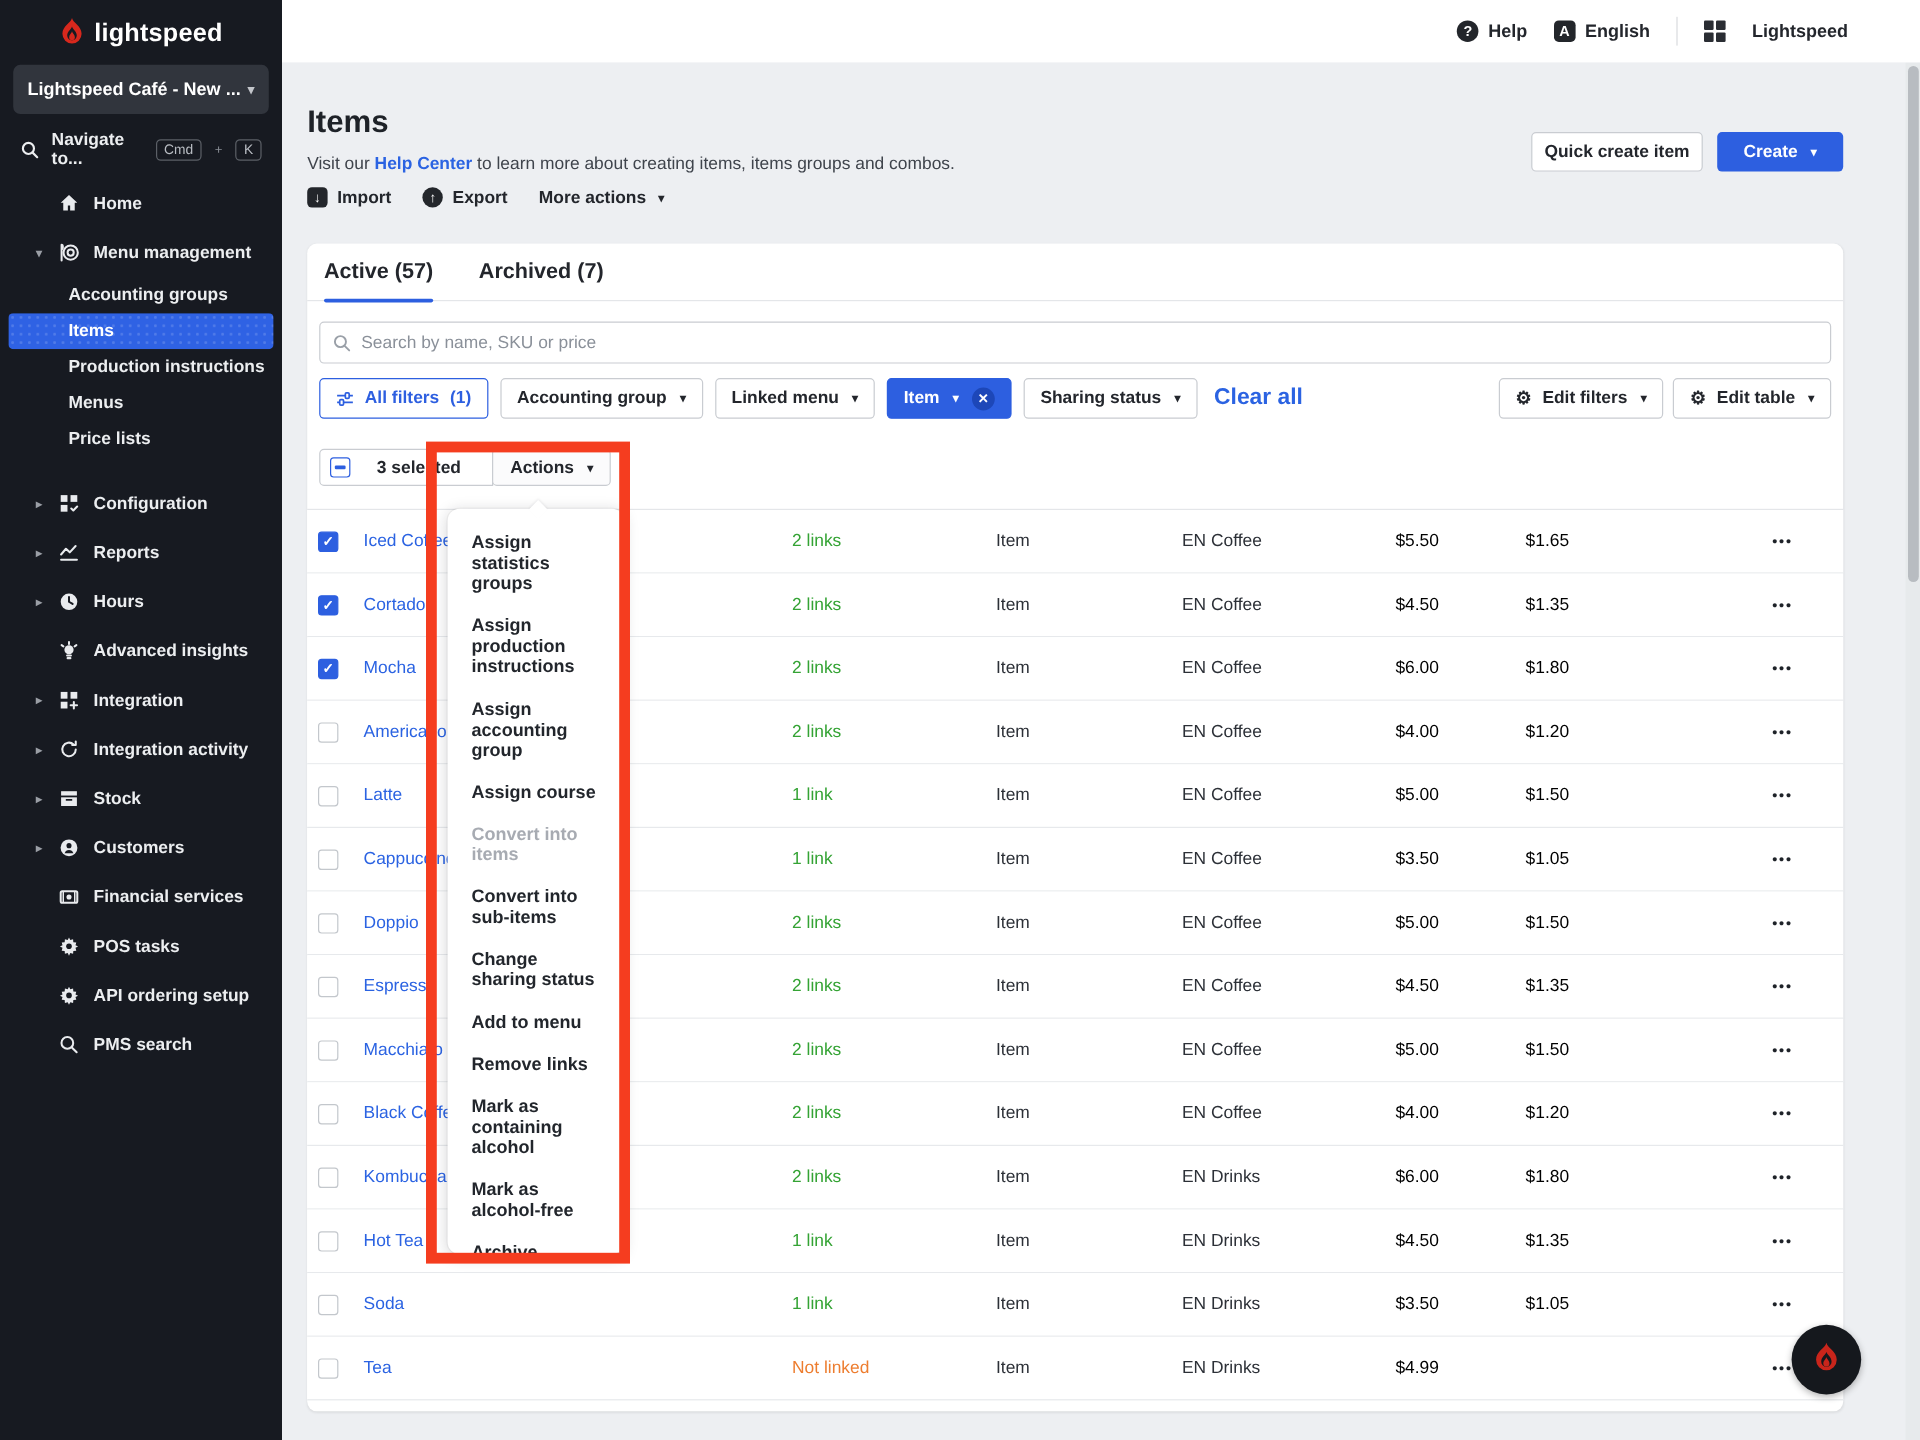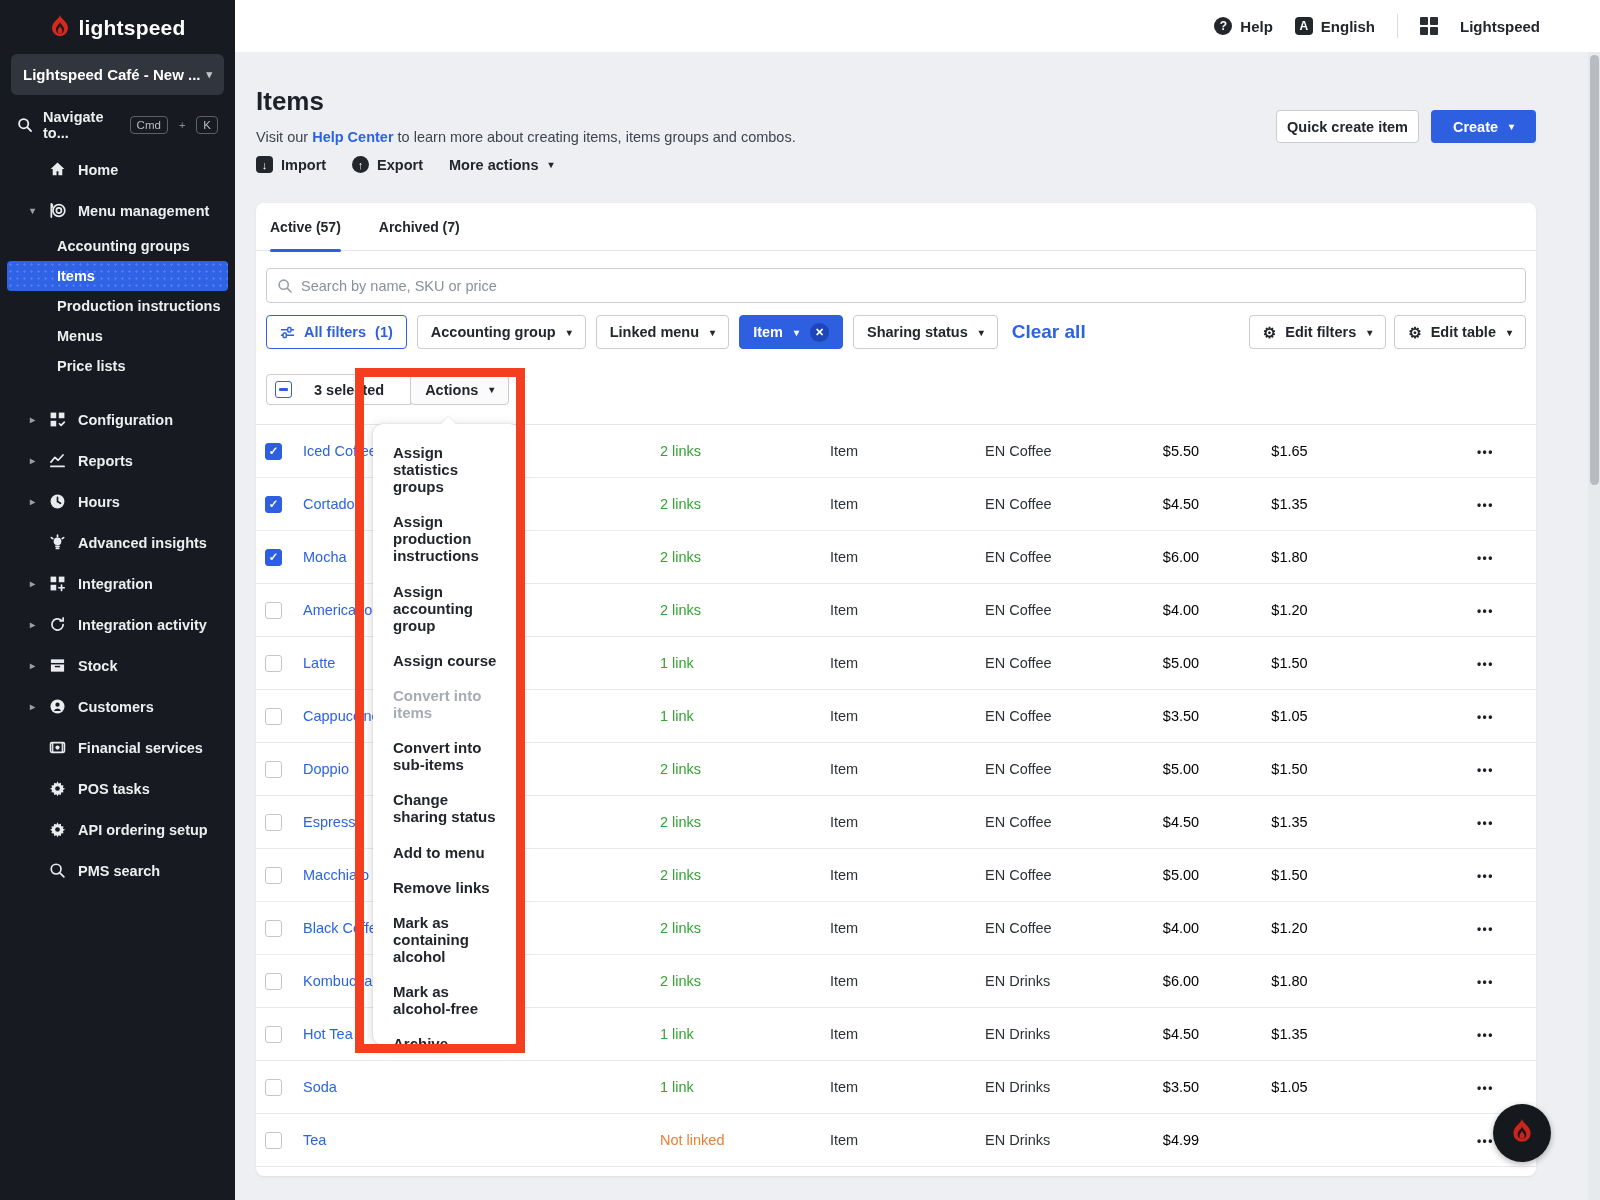--- a/index.html
+++ b/index.html
@@ -61,21 +61,21 @@
   #quick-create { left:1276px; top:110px; width:143px; height:33px; background:#fff; border:1px solid #c9ccd1; border-radius:4px;
                   display:flex; align-items:center; justify-content:center; font-size:14.5px; font-weight:700; cursor:pointer; z-index:6; }
   #create-btn { left:1431px; top:110px; width:105px; height:33px; background:#2d5fe0; border:none; border-radius:4px; color:#fff;
                 display:flex; align-items:center; justify-content:center; gap:9px; font-size:14.5px; font-weight:700; cursor:pointer; z-index:6; }
   #create-btn .caret-s { color:#fff; }
 
   
   #card { position:absolute; left:256px; top:203px; width:1280px; height:973px; background:#fff; border-radius:8px;
           box-shadow:0 1px 2px rgba(20,24,31,.08); z-index:6; }
   #tabs-row { position:absolute; left:0; top:0; width:100%; height:48px; border-bottom:1px solid #e4e6e9; display:flex; align-items:center; padding-left:14px; gap:38px; }
-  .tab { position:relative; height:48px; display:flex; align-items:center; font-size:14px; font-weight:700; color:#23262c; cursor:pointer; }
+  .tab { position:relative; height:48px; display:flex; align-items:center; font-size:18px; font-weight:700; color:#23262c; cursor:pointer; }
   .tab.active::after { content:""; position:absolute; left:0; right:0; bottom:-1px; height:3px; background:#2d5fe0; border-radius:2px; }
   #search-box { position:absolute; left:10px; top:65px; width:1260px; height:35px; border:1px solid #c9ccd1; border-radius:4px; background:#fff;
                 display:flex; align-items:center; padding:0 10px; gap:8px; }
   #search-box input { border:none; outline:none; flex:1; font-size:14.5px; font-family:inherit; color:#23262c; }
   #search-box input::placeholder { color:#8a9099; }
   #filters-row { position:absolute; left:10px; top:112px; width:1260px; height:34px; display:flex; align-items:center; gap:10px; }
   .fbtn { height:34px; border-radius:4px; border:1px solid #c9ccd1; background:#fff; display:flex; align-items:center; gap:9px;
           padding:0 13px; font-size:14.5px; font-weight:700; color:#23262c; cursor:pointer; white-space:nowrap; }
   .fbtn .caret-s { font-size:10px; }
   #all-filters { border:1px solid #2d5fe0; color:#2d5fe0; }

